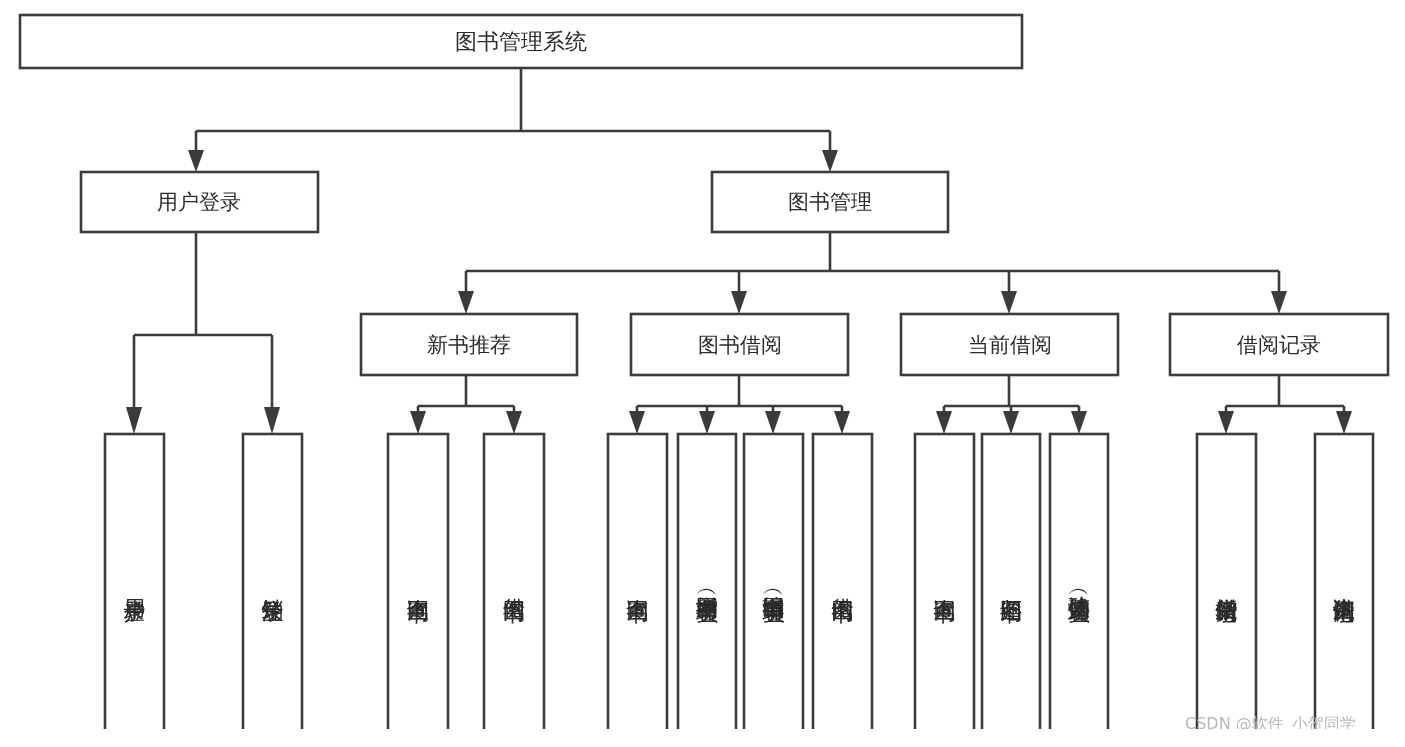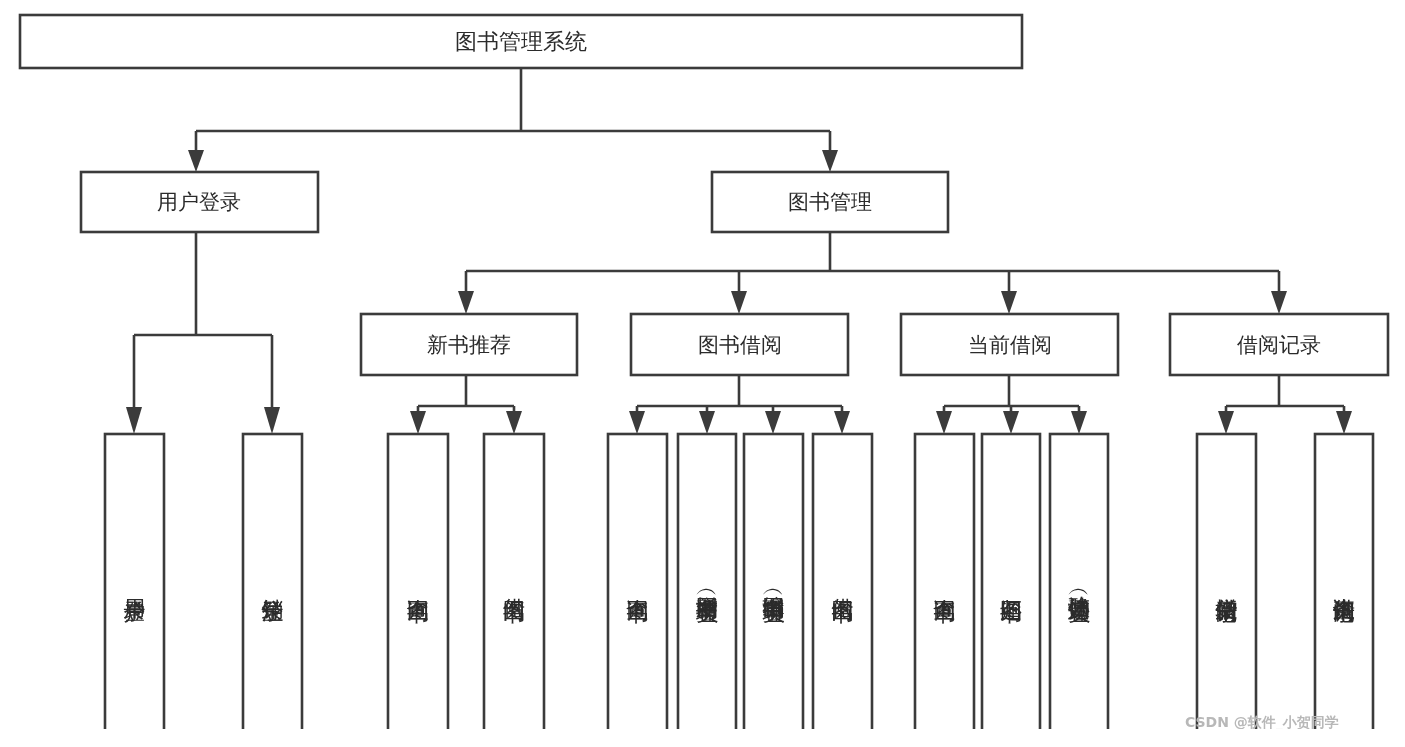--- a/index.html
+++ b/index.html
@@ -62,24 +62,23 @@
     align-items: center;
     justify-content: center;
     white-space: nowrap;
     pointer-events: none;
   }
   .watermark {
     position: absolute;
     left: 1185px;
     top: 714px;
     font-family: "DejaVu Sans", "Liberation Sans", sans-serif;
-    font-size: 14px;
+    font-size: 16px;
     color: #b8b8b8;
     white-space: nowrap;
-    font-weight: bold;
   }
 </style>
 </head>
 <body>
 
 <div id="diagram-root">
 
   <svg class="diagram-canvas" viewBox="0 0 1405 747">
 
     <g>

